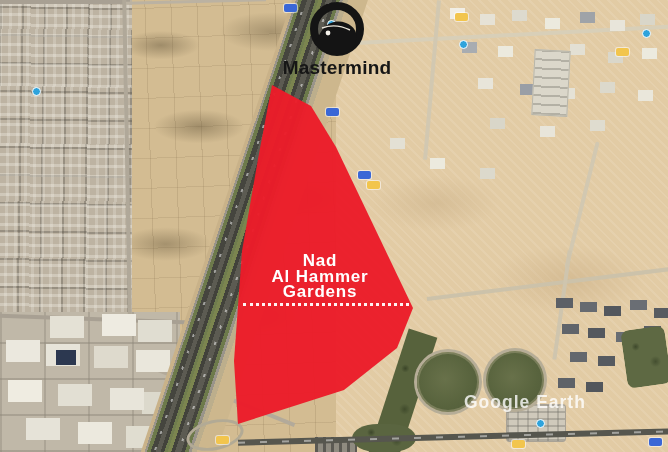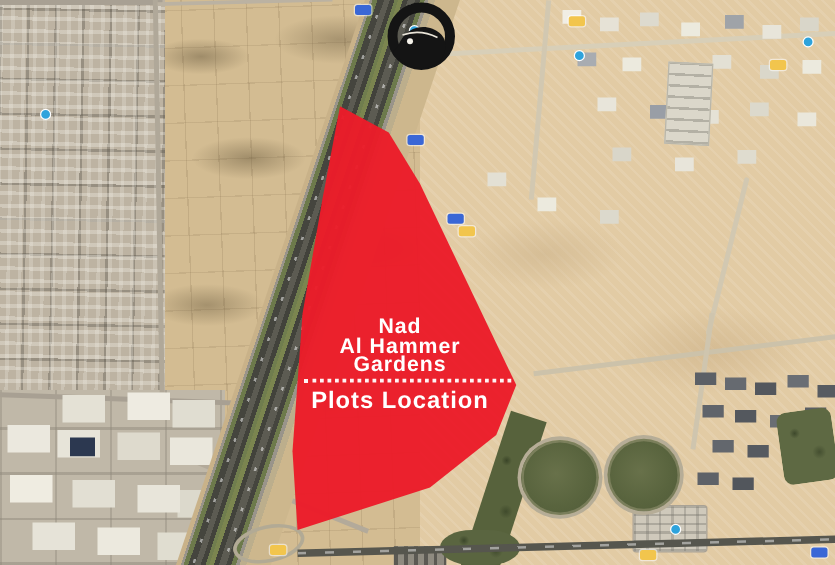--- a/index.html
+++ b/index.html
@@ -217,24 +217,25 @@
 
   <svg class="poly-svg" viewBox="0 0 668 452">
     <polygon points="272,85 311,106 336,147 413,308 397,348 344,390 238,424 234,361 242,251 258,159" fill-opacity="0.97" fill="#eb1c29"></polygon>
   </svg>
 
   <div class="plot-label">
     <div class="title-line tl1">Nad</div>
     <div class="title-line tl2">Al Hammer</div>
     <div class="title-line tl3">Gardens</div>
     <div class="divider"></div>
-    <div class="subtitle">Plots Location</div>
   </div>
 
   <svg class="logo-svg" viewBox="0 0 62 60">
     <circle cx="31" cy="29" r="23" fill="none" stroke="#141414" stroke-width="8"></circle>
     <path fill="#141414" d="M50,40 C52,33 48,26 40,23 C32,20 23,22 18,28 C15,31 13,35 12,38 C10,39 8,41 9,44 C10,47 13,46 15,48 C19,53 27,55 34,54 C43,53 49,48 50,40 Z"></path>
     <circle cx="22" cy="33" r="2.4" fill="#f5f2ea"></circle>
     <path d="M16,28 C24,25 34,25 44,30" fill="none" stroke="#e9e4d8" stroke-width="1.4"></path>
   </svg>
-
+  <div class="brand-name">Mastermind</div>
+
+  <div class="watermark">Google Earth</div>
 
 </div>
 
 </body></html>

